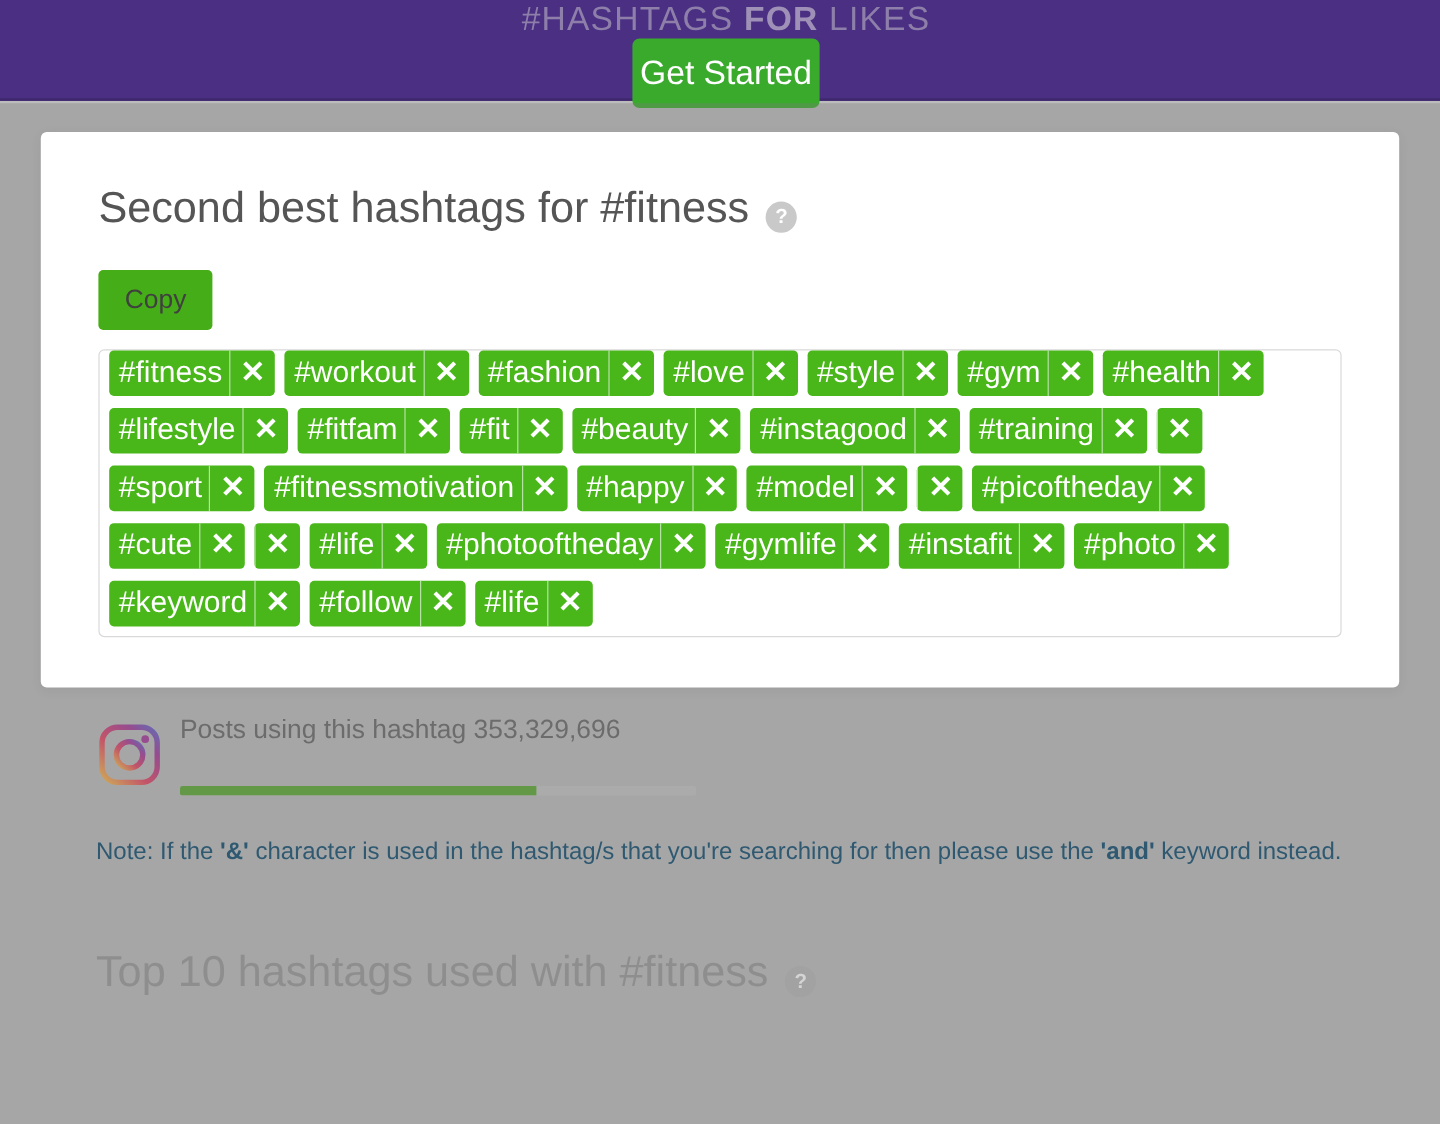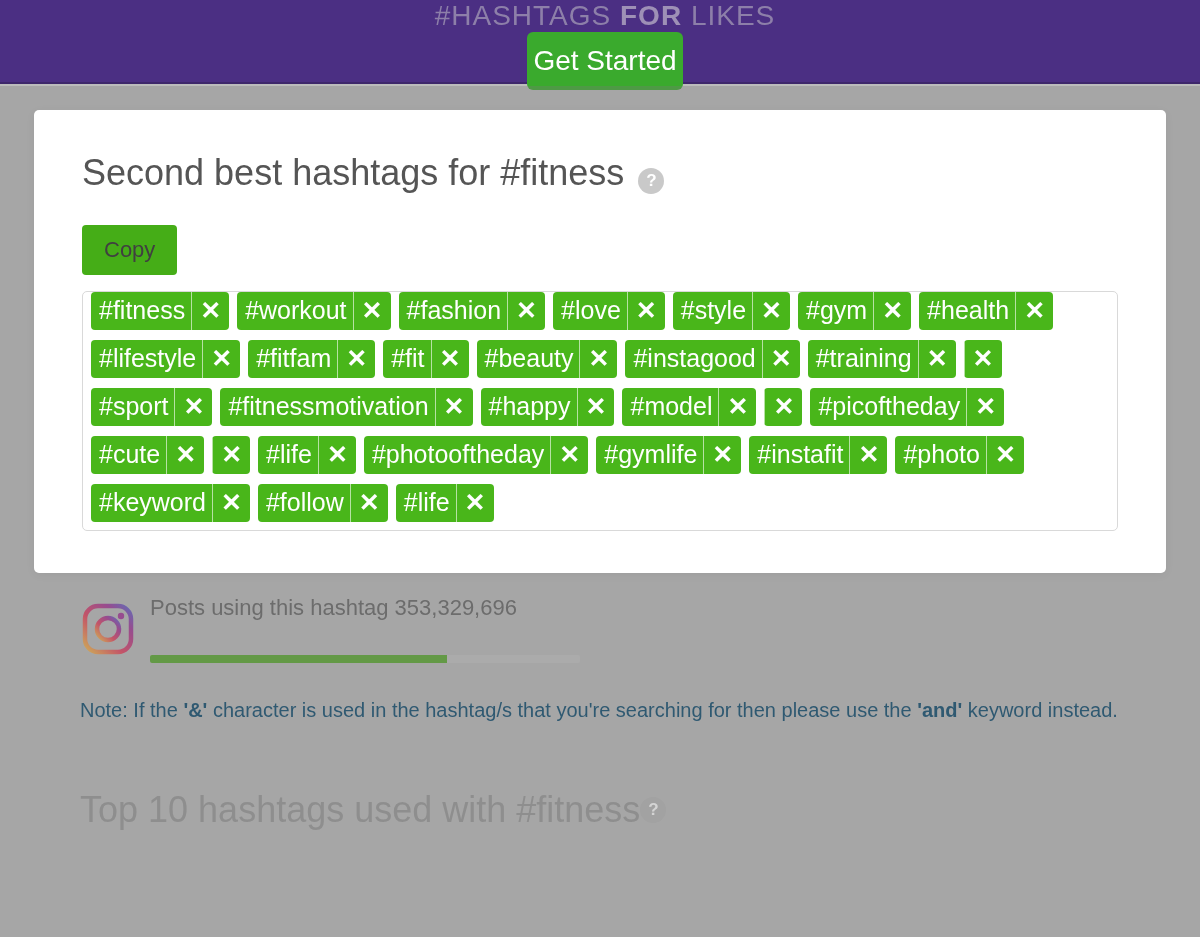--- a/index.html
+++ b/index.html
@@ -123,21 +123,22 @@
     margin: 30px 80px 0 80px;
     line-height: 1.7;
   }
   .note .bold { font-weight: 700; }
   .section-title {
     font-size: 36px;
     color: #999;
     font-weight: 400;
     margin: 62px 0 0 80px;
     display: flex;
-    align-items: center;
+    align-items: flex-end;
+    gap: 14px;
   }
   .section-title .help-icon { background: #b5b5b5; }
   .overlay {
     position: absolute;
     top: 86px; left: 0; right: 0; bottom: 0;
     background: rgba(120,120,120,0.32);
     pointer-events: none;
   }
   .card-wrap { position: relative; z-index: 2; }
 </style>

